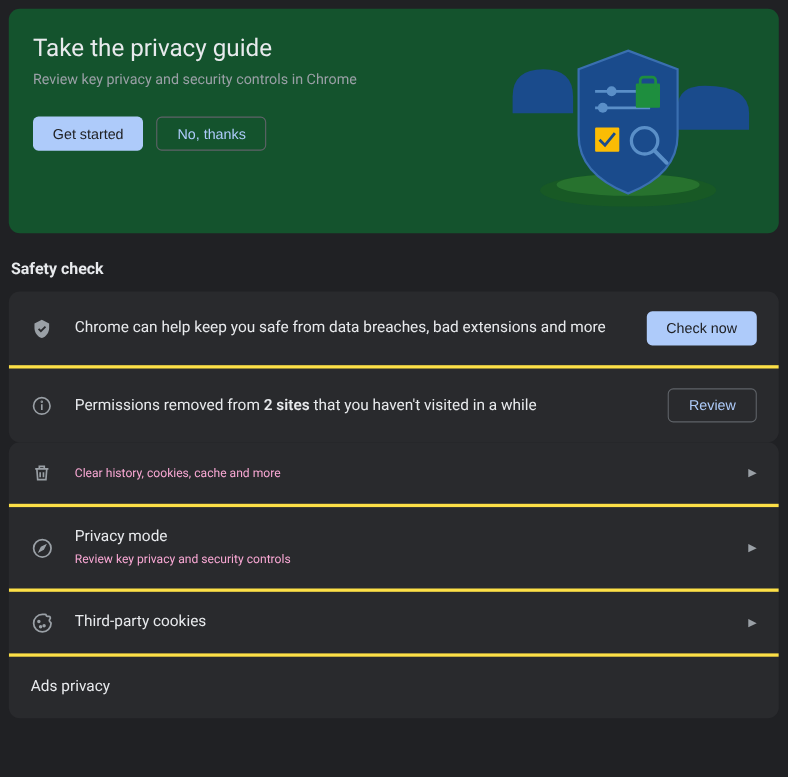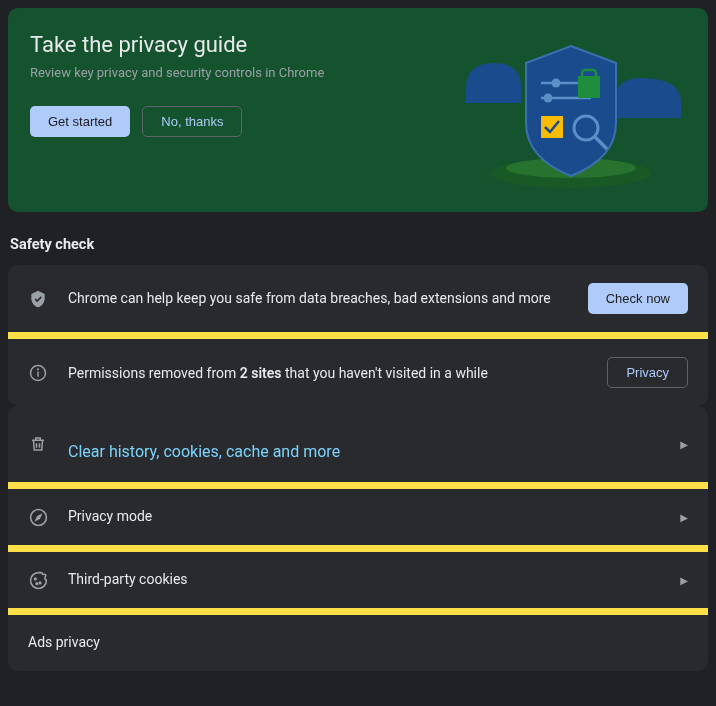--- a/index.html
+++ b/index.html
@@ -71,41 +71,41 @@
       background: #292a2d;
       border-radius: 10px;
       overflow: hidden;
     }
     .row {
       display: flex;
       align-items: center;
       padding: 18px 20px;
       gap: 20px;
     }
-    .row + .row { border-top: 7px solid #fde047; }
+    .row + .row { border-top: 3px solid #fde047; }
     .row-icon {
       width: 20px;
       height: 20px;
       display: flex;
       align-items: center;
       justify-content: center;
       flex-shrink: 0;
       color: #9aa0a6;
     }
     .row-body { flex: 1; min-width: 0; }
     .row-title {
       font-size: 14px;
       color: #e8eaed;
       line-height: 1.4;
     }
     .row-sub {
-      font-size: 16px;
-      color: #7dd3fc;
+      font-size: 11px;
+      color: #f9a8d4;
       line-height: 1.5;
-      margin-top: 16px;
+      margin-top: 2px;
     }
     .row-action { flex-shrink: 0; border-radius: 14px; }
     .chevron {
       color: #9aa0a6;
       font-size: 10px;
     }
     .mixed-line { font-size: 14px; color: #e8eaed; }
     .mixed-line b { font-weight: 600; }
   </style>
 </head>
@@ -165,21 +165,21 @@
         <svg width="18" height="18" viewBox="0 0 24 24" fill="none" stroke="#9aa0a6" stroke-width="2">
             <circle cx="12" cy="12" r="10"></circle>
             <line x1="12" y1="10" x2="12" y2="17"></line>
             <circle cx="12" cy="7" r="0.5" fill="#9aa0a6"></circle>
           </svg>
       </div>
       <div class="row-body">
         <div class="mixed-line"><span>Permissions removed from </span><b>2 sites</b><span> that you haven't visited in a while</span></div>
       </div>
       <div class="row-action">
-        <button class="btn-outline">Privacy</button>
+        <button class="btn-outline">Review</button>
       </div>
     </div>
   </div>
 
 
   <div class="card-group">
     <div class="row">
       <div class="row-icon">
         <svg width="18" height="18" viewBox="0 0 24 24" fill="none" stroke="#9aa0a6" stroke-width="2">
             <path d="M4 7h16 M9 7V4h6v3 M6 7l1 13h10l1-13"></path>
@@ -195,20 +195,21 @@
 
     <div class="row">
       <div class="row-icon">
         <svg width="19" height="19" viewBox="0 0 24 24" fill="none" stroke="#9aa0a6" stroke-width="2">
             <circle cx="12" cy="12" r="10"></circle>
             <polygon points="15,9 13,13 9,15 11,11" fill="#9aa0a6"></polygon>
           </svg>
       </div>
       <div class="row-body">
         <div class="row-title">Privacy mode</div>
+        <div class="row-sub">Review key privacy and security controls</div>
       </div>
       <div class="row-action chevron">▶</div>
     </div>
 
     <div class="row">
       <div class="row-icon">
         <svg width="19" height="19" viewBox="0 0 24 24" fill="none" stroke="#9aa0a6" stroke-width="2">
             <path d="M12 2a10 10 0 1 0 10 10 c0-1-2-1-2-3s2-2 1-4-3 0-4-1-0-2-2-2h-3z"></path>
             <circle cx="8" cy="10" r="1" fill="#9aa0a6"></circle>
             <circle cx="14" cy="15" r="1" fill="#9aa0a6"></circle>

